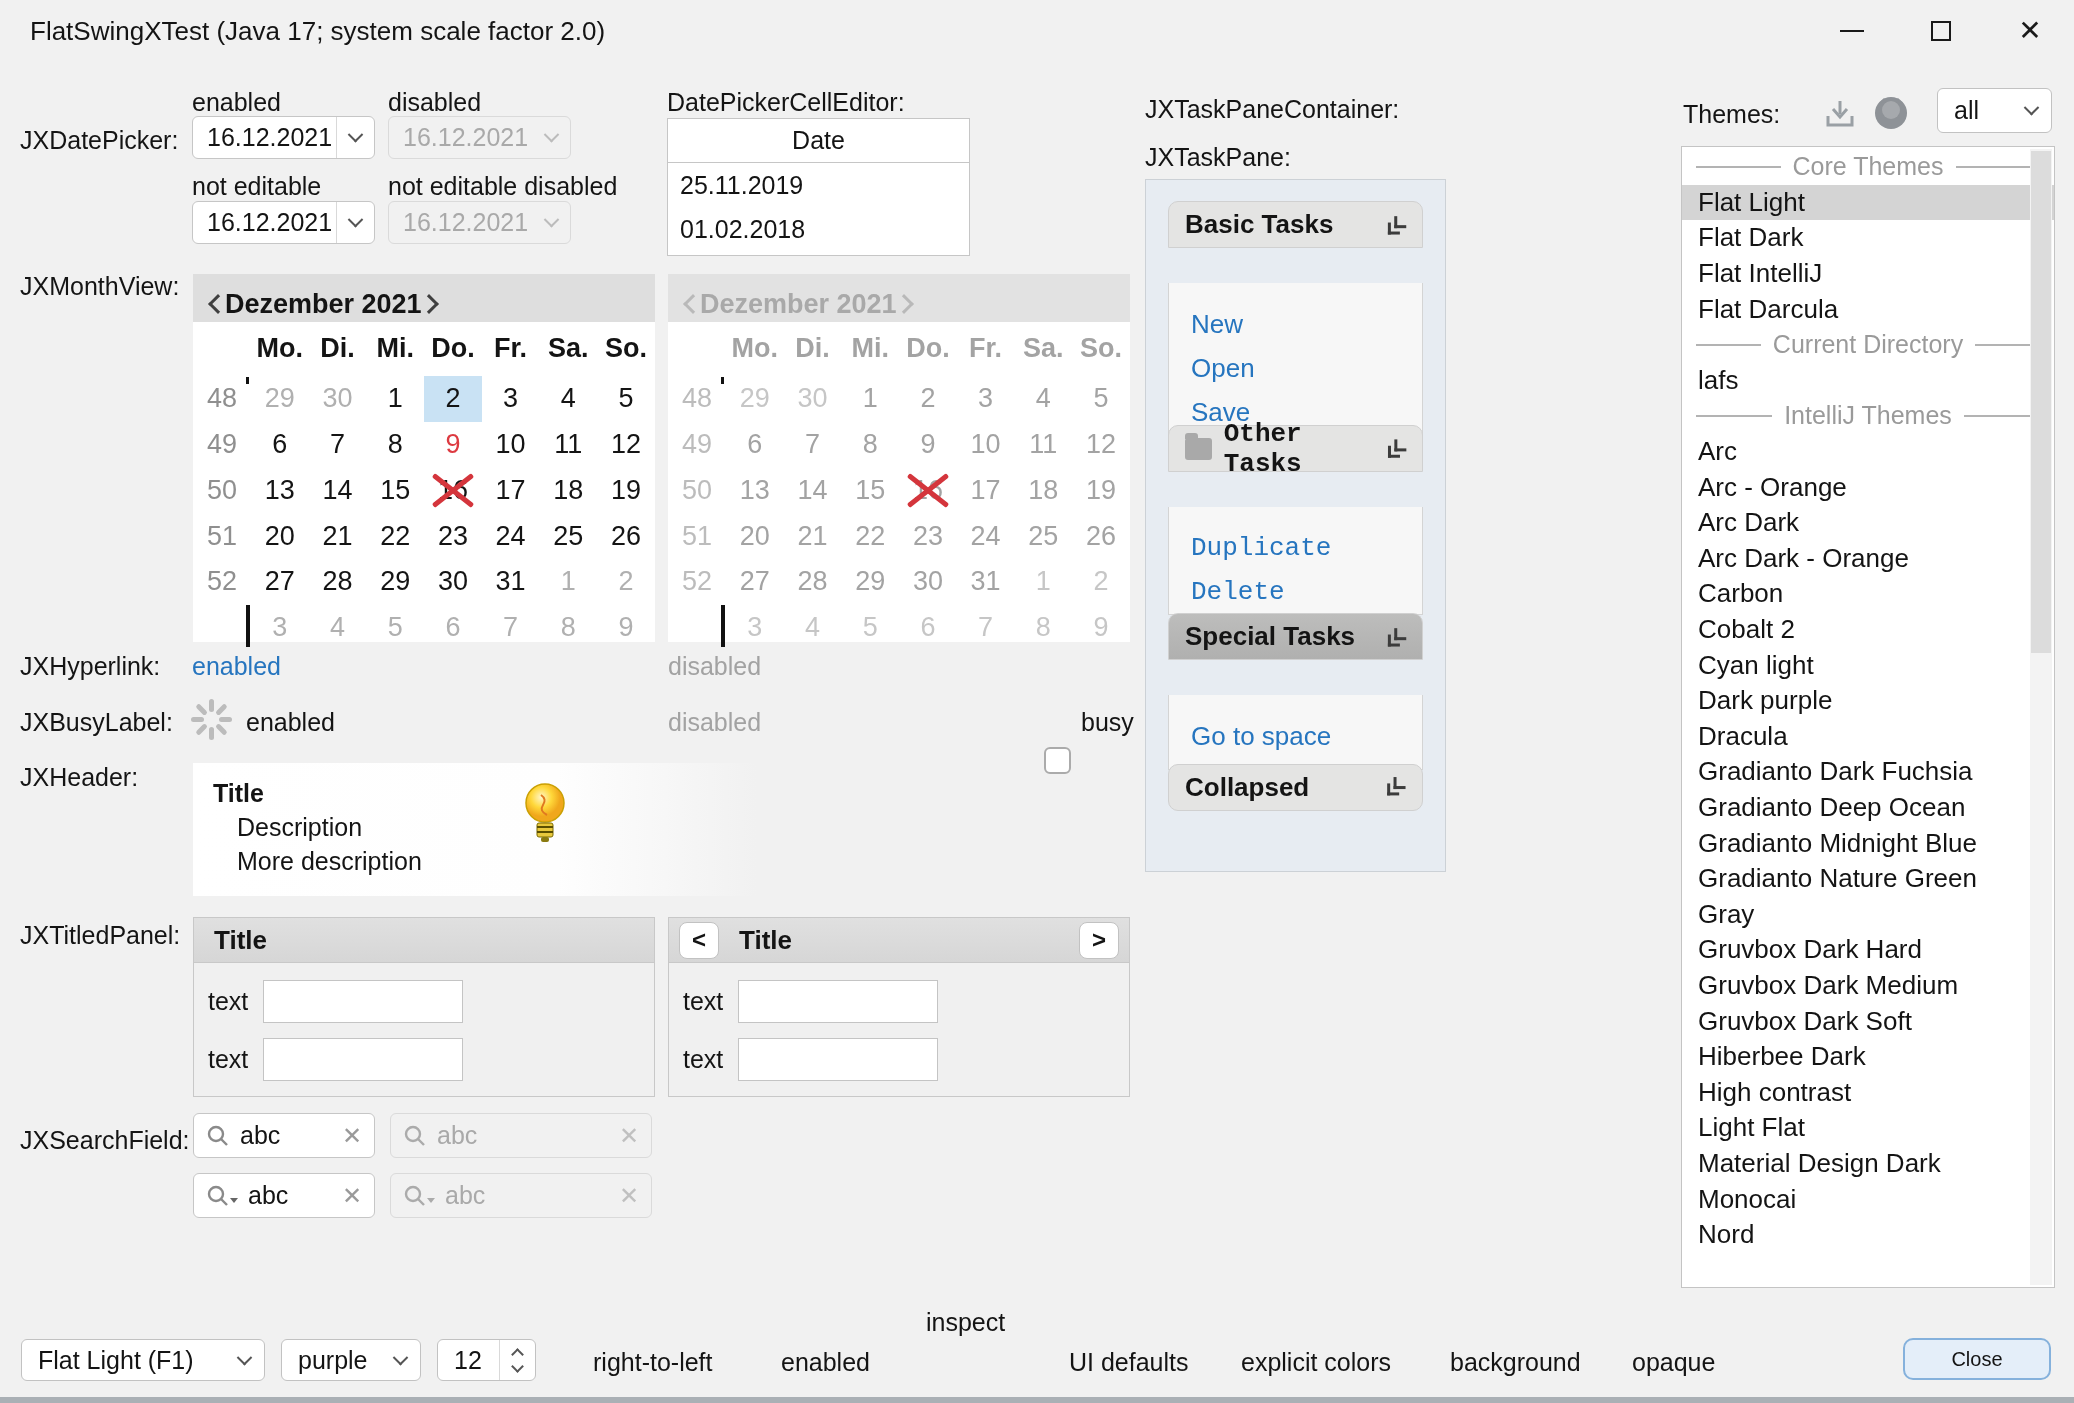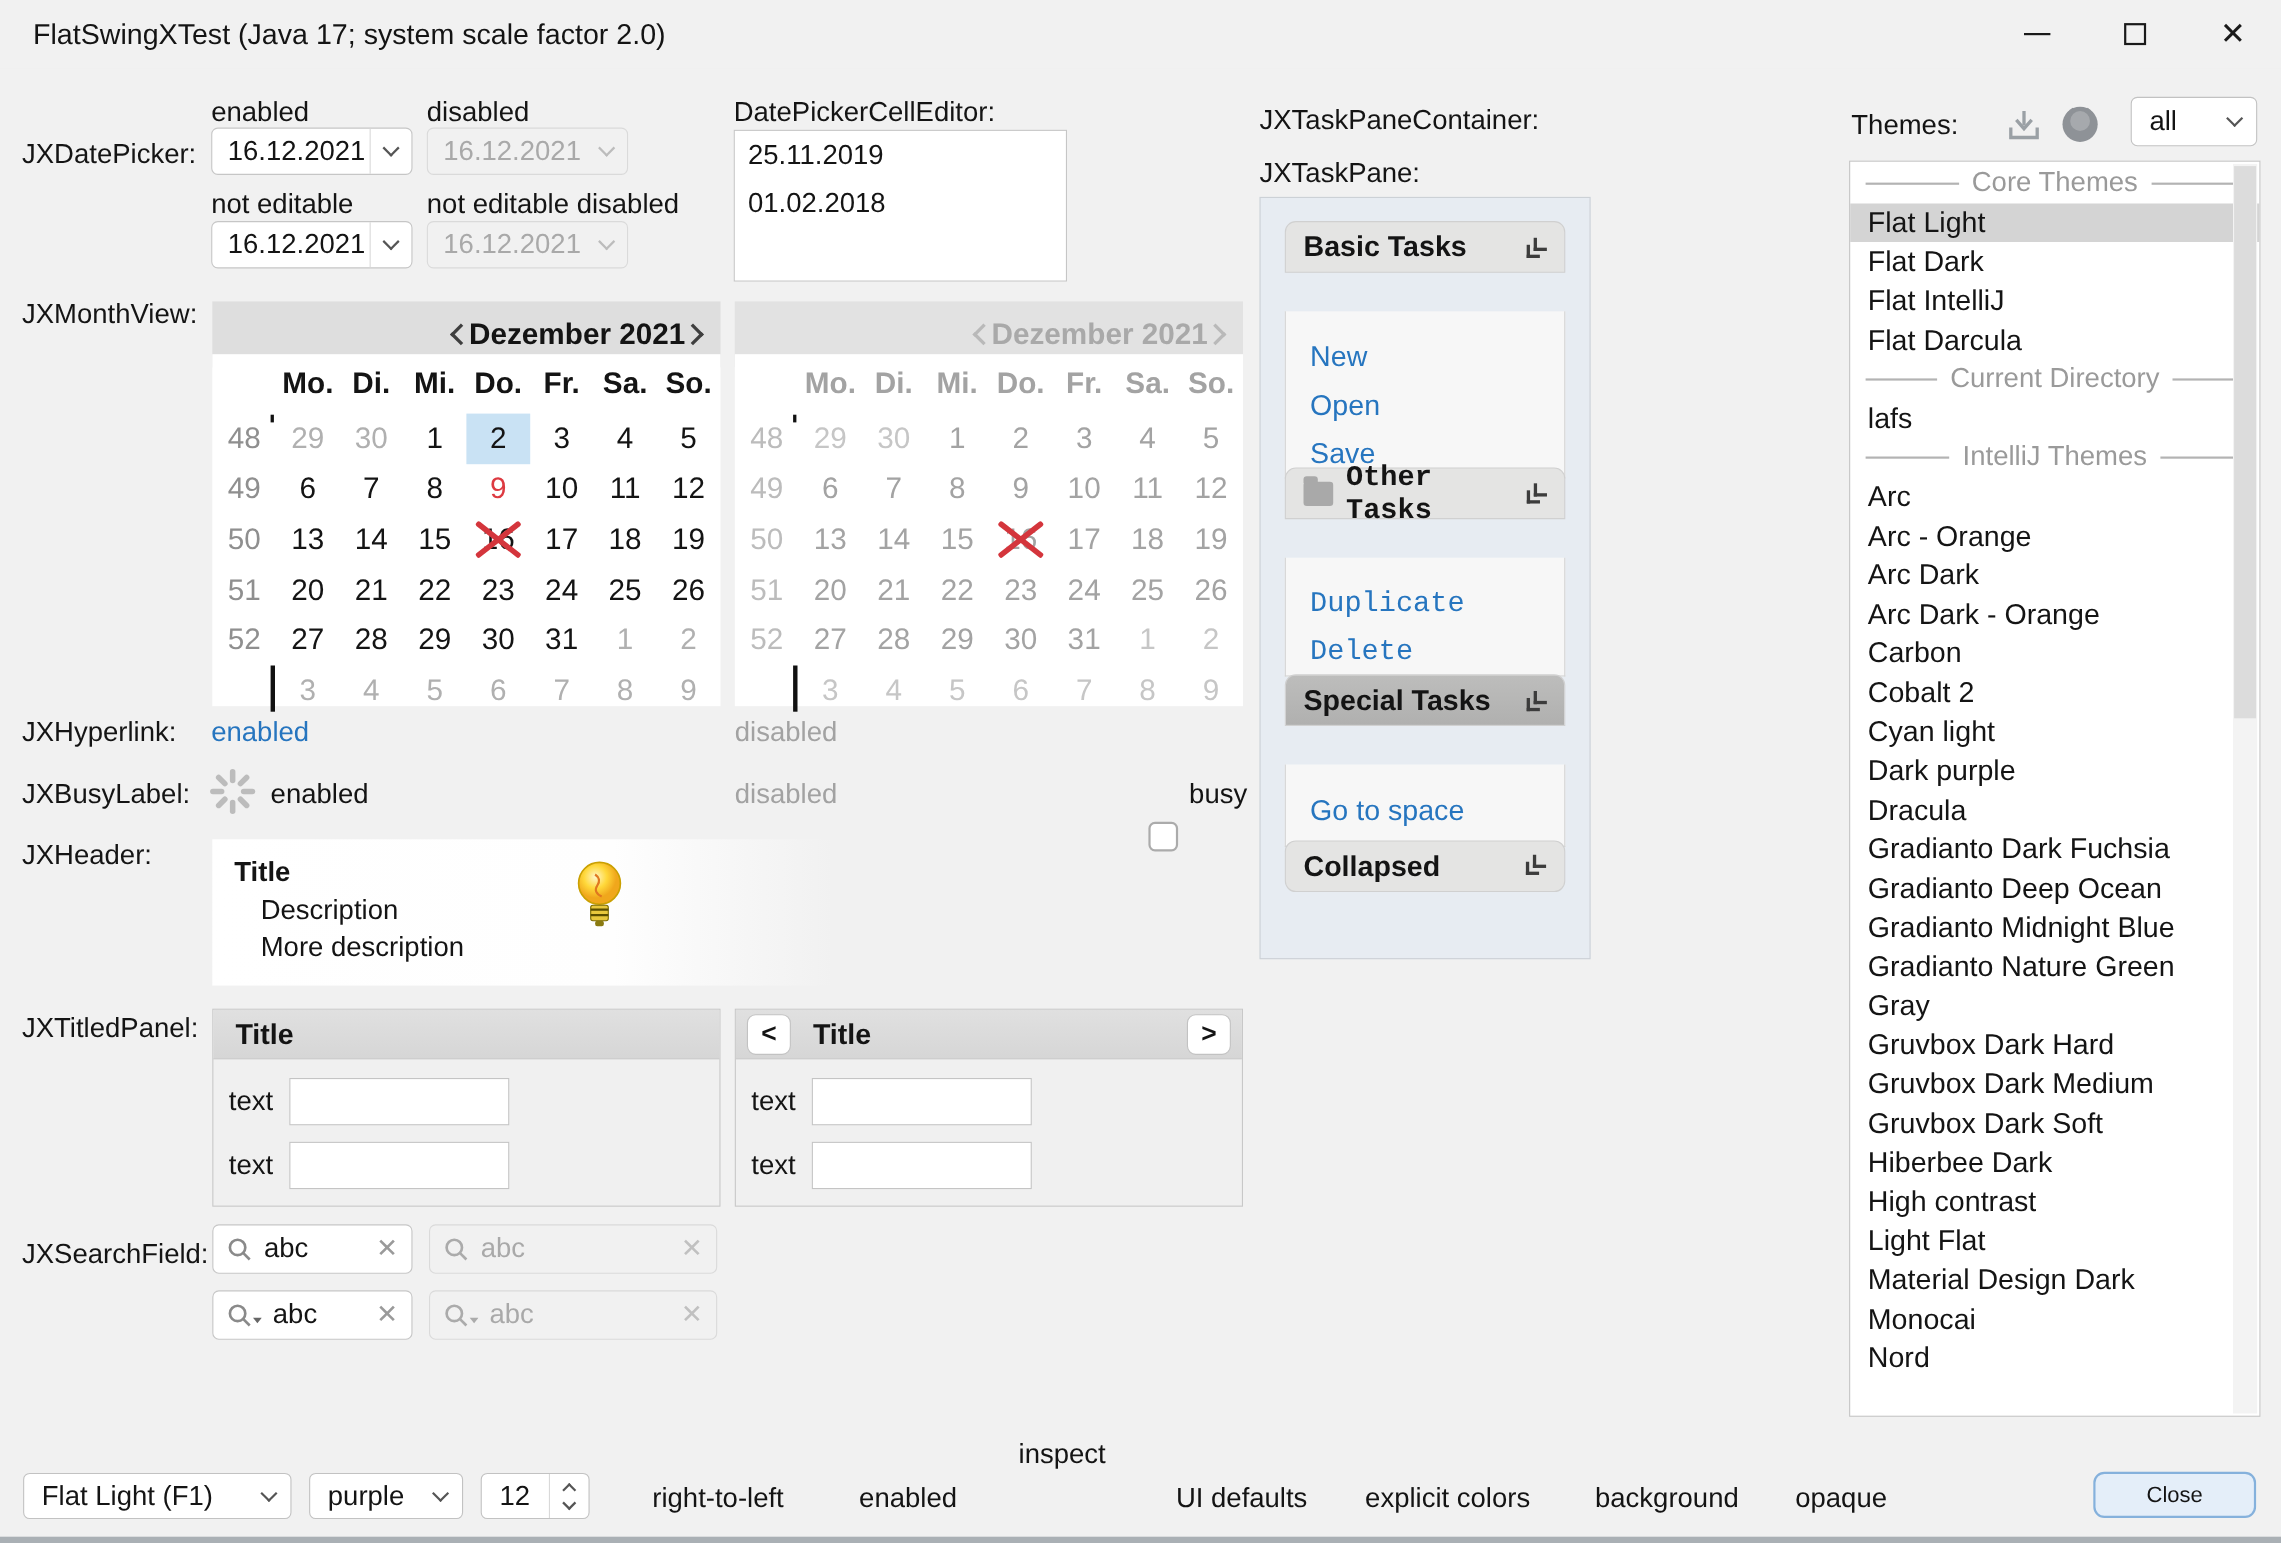--- a/index.html
+++ b/index.html
@@ -36,21 +36,21 @@
 
   .checkbox { width:27px; height:27px; border:2px solid #ababab; border-radius:6px; background:#fff; position:relative; }
 
   
   #cell-editor-table { left:667px; top:118px; width:303px; height:138px; background:#fff; border:1px solid #c6c6c6; font-size:25px; }
   #cell-editor-table .thead { height:44px; border-bottom:1px solid #c6c6c6; display:flex; align-items:center; justify-content:center; }
   #cell-editor-table .trow { height:44px; display:flex; align-items:center; padding-left:12px; }
 
   
   .cal { width:462px; height:368px; }
-  .cal-header { height:60px; background:#dedede; display:flex; align-items:center; justify-content:flex-end; padding:0 18px; }
+  .cal-header { height:60px; background:#dedede; display:flex; align-items:center; justify-content:flex-start; padding:0 18px; }
   .cal-title { font-weight:bold; font-size:27px; }
   .cal-body { position:absolute; left:0; top:48px; width:462px; height:320px; background:#fff; }
   .cal-grid { position:absolute; left:0; top:8px; display:grid; grid-template-columns:58px repeat(7,57.7px); grid-auto-rows:45.8px; width:462px; }
   .cal-grid .wd { font-weight:bold; font-size:25px; display:flex; align-items:center; justify-content:center; grid-row:1; height:36px; }
   .cal-grid .cell { display:flex; align-items:center; justify-content:center; font-size:27px; position:relative; }
   .cal-grid .wk { color:#8f8f8f; }
   .cal-grid .day.muted { color:#b0b0b0; }
   .cal-grid .day.selected { background:#c9e2f4; }
   .cal-grid .day.today { color:#dd3a41; }
   .x-mark { position:absolute; left:2px; top:0; width:54px; height:46px; pointer-events:none; }
@@ -174,20 +174,21 @@
 </div>
 <div class="abs field picker disabled" style="left:388px;top:201px;">
   <span class="val">16.12.2021</span>
   <span class="arrow">
       <i class="chev"></i>
     </span>
 </div>
 
 <div class="abs lbl" style="left:667px;top:88px;">DatePickerCellEditor:</div>
 <div class="abs" id="cell-editor-table">
+  <div class="thead">Date</div>
   <div class="trow">25.11.2019</div>
   <div class="trow">01.02.2018</div>
 </div>
 
 <div class="abs cal" style="left:193px;top:274px;">
   <div class="cal-header">
     <span class="nav-chev nav-prev"></span>
     <span class="cal-title">Dezember 2021</span>
     <span class="nav-chev nav-next"></span>
   </div>

